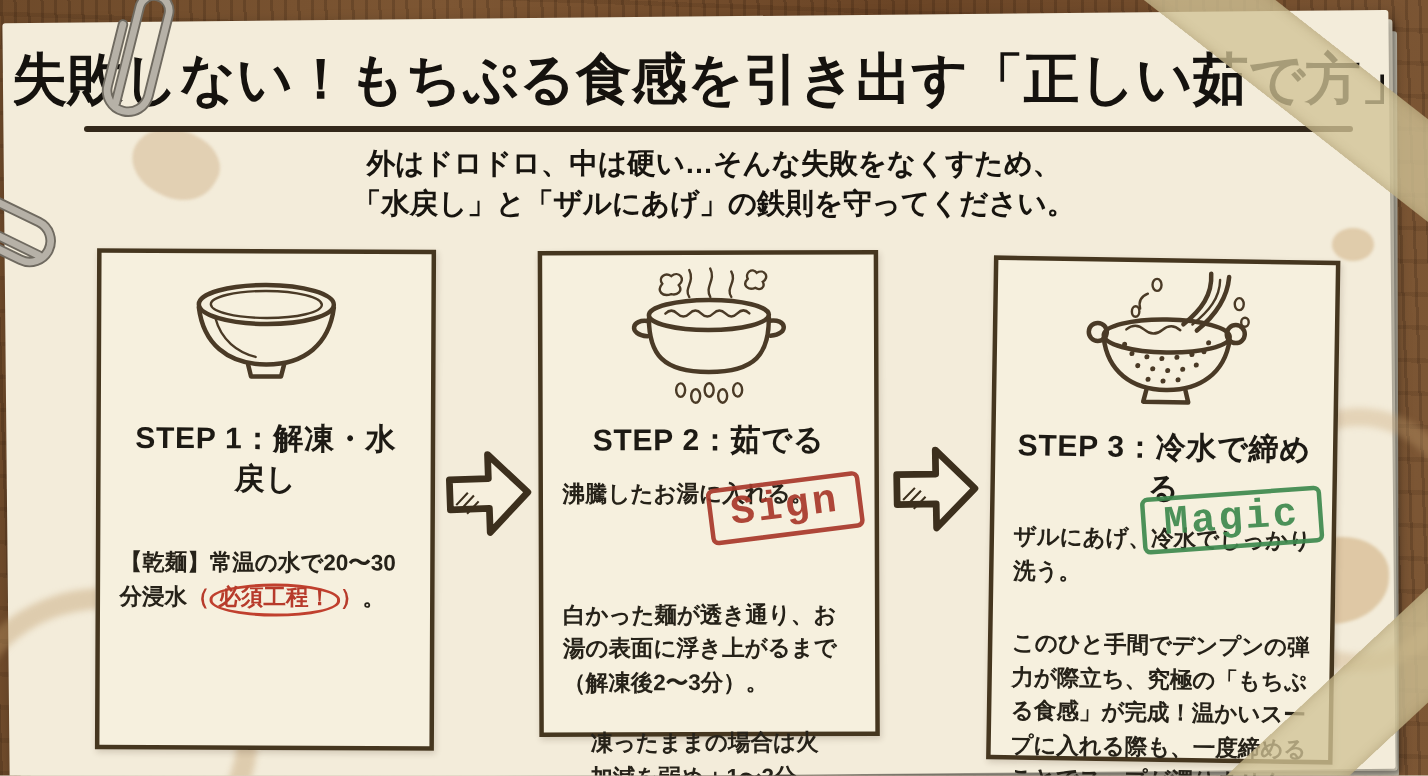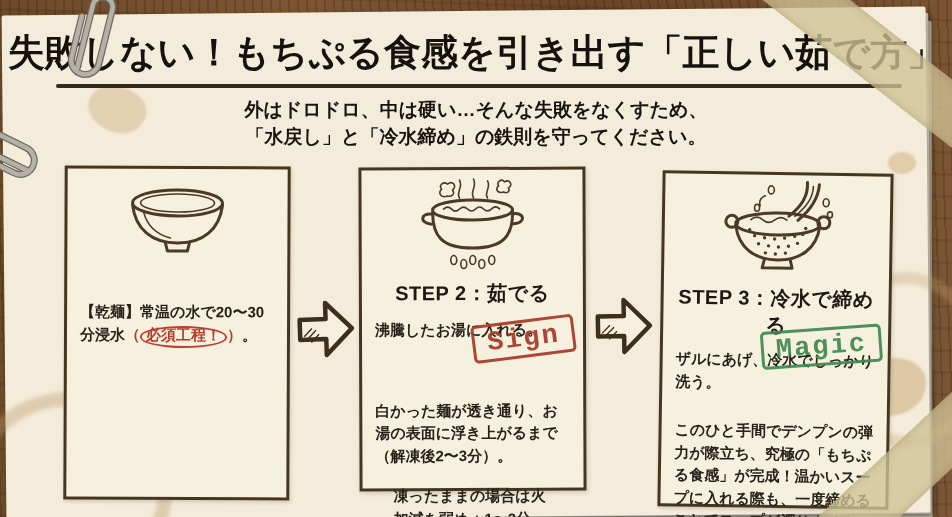--- a/index.html
+++ b/index.html
@@ -94,33 +94,34 @@
 <div class="stain stain-blob-r"></div>
 <div class="stain stain-smudge-tl"></div>
 <div class="stain stain-dot-tr"></div>
 
 <div class="content">
 
   <div class="page-title">失敗しない！もちぷる食感を引き出す「正しい茹で方」</div>
   <div class="title-underline"></div>
   <div class="page-subtitle">
     <span>外はドロドロ、中は硬い…そんな失敗をなくすため、</span><br>
-    <span>「水戻し」と「冷水締め」の鉄則を守ってください。</span>
+    <span>「水戻し」と「ザルにあげ」の鉄則を守ってください。</span>
   </div>
 
   <div class="card card-1">
     <div class="card-icon">
       <svg width="120" height="82" viewBox="0 0 120 82">
         <ellipse class="icon-stroke" cx="60" cy="21" rx="45" ry="13"></ellipse>
         <ellipse class="icon-thin" cx="60" cy="21" rx="37" ry="9"></ellipse>
         <path class="icon-stroke" d="M15 23 C18 47 34 61 60 61 C86 61 102 47 105 23"></path>
         <path class="icon-stroke" d="M48 61 L50 69 L70 69 L72 61"></path>
         <path class="icon-thin" d="M26 30 C30 45 41 53 53 56"></path>
       </svg>
     </div>
+    <div class="card-title">STEP 1：解凍・水戻し</div>
     <div class="card-body">
       <span>【乾麺】常温の水で20〜30分浸水</span><span class="red-text">（</span><span class="must-circle">必須工程！</span><span class="red-text">）</span><span>。</span><br>
     </div>
   </div>
 
   <div class="arrow arrow-1">
     <svg width="64" height="72" viewBox="0 0 64 72">
       <path d="M6 26 H32 V10 L58 36 L32 62 V46 H6 Z" fill="#f6efdd" stroke="#3c2f1d" stroke-width="4.5" stroke-linejoin="round"></path>
       <path d="M10 43 l8 -8 M12 47 l10 -10 M17 49 l8 -8" stroke="#3c2f1d" stroke-width="1.4" fill="none"></path>
     </svg>

